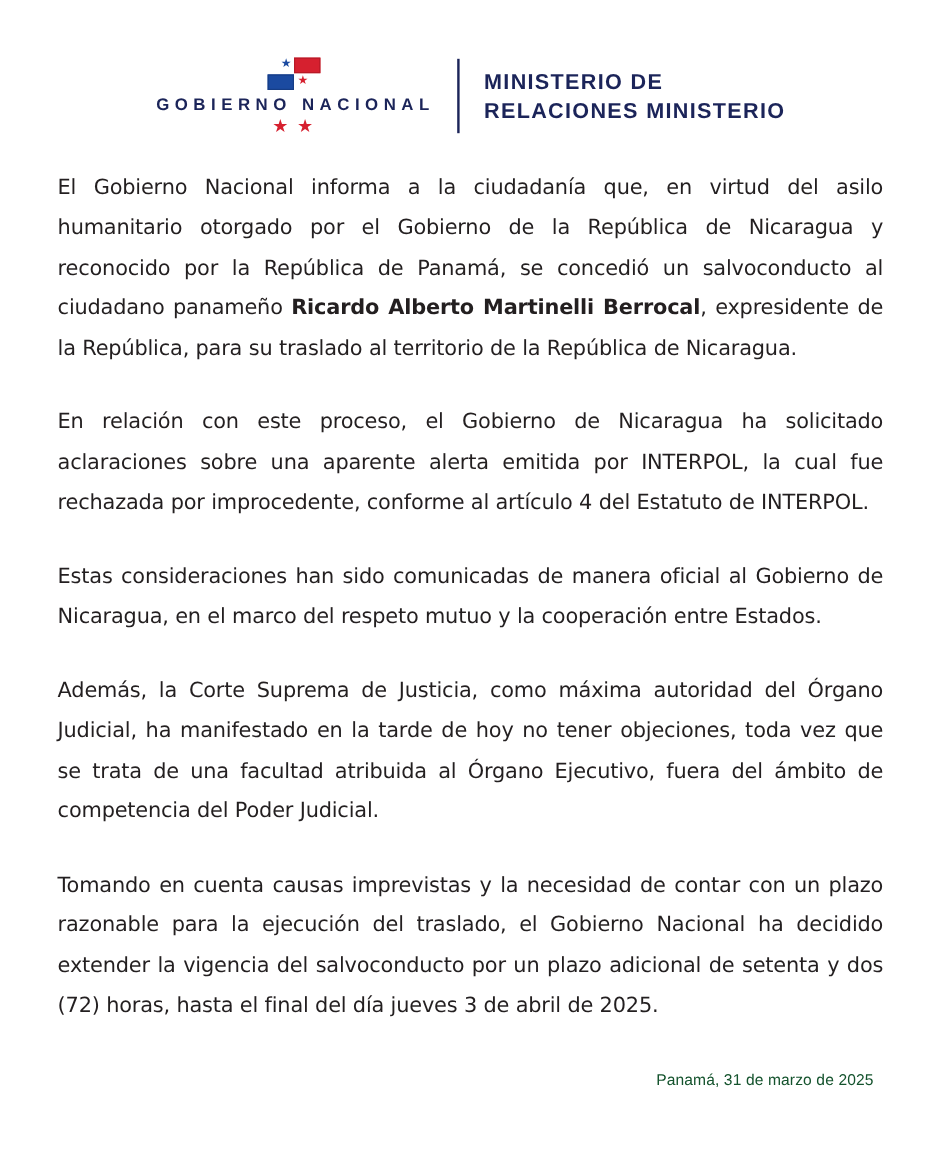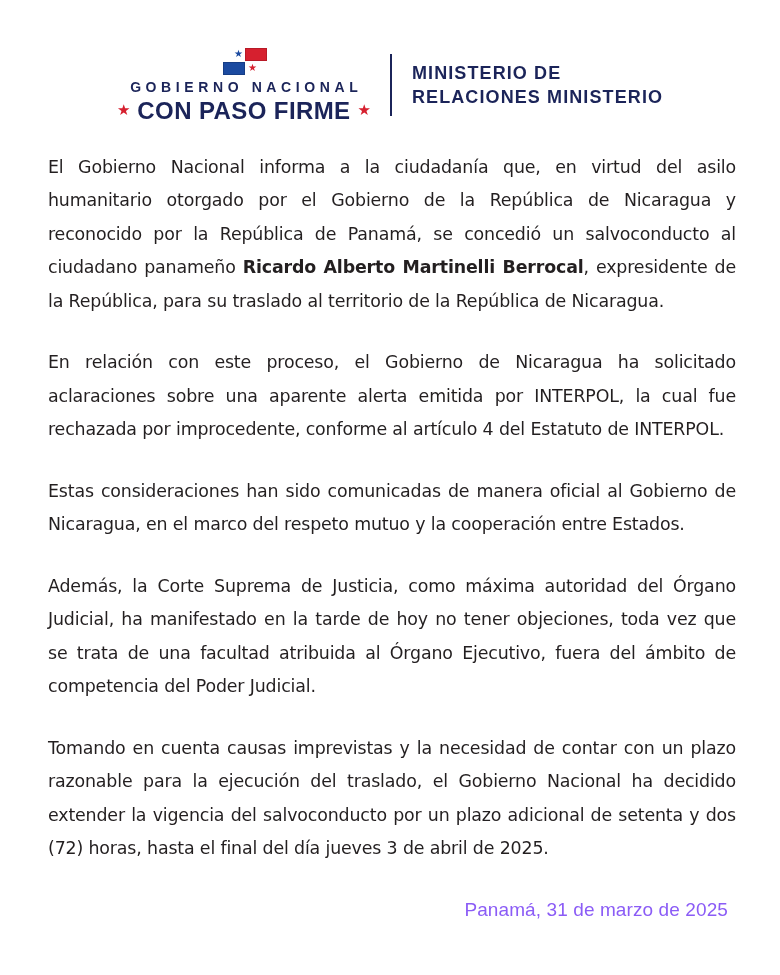--- a/index.html
+++ b/index.html
@@ -157,23 +157,23 @@
     text-align: justify;
     text-justify: inter-word;
     margin: 0 0 28px 0;
     letter-spacing: -0.15px;
   }
   .para:last-of-type { margin-bottom: 0; }
   .para b { font-weight: 700; }
 
   .signoff {
     font-family: "Liberation Sans", "DejaVu Sans", sans-serif;
-    font-size: 19px;
+    font-size: 13px;
     line-height: 28px;
-    color: #8b5cf6;
+    color: #14532d;
     text-align: right;
     margin: 30px 0 10px 0;
     padding-right: 8px;
     letter-spacing: 0.1px;
   }
 </style>
 </head>
 <body>
 
 <div class="page">
@@ -188,21 +188,20 @@
         <span class="q q-bl"></span>
         <span class="q q-br"></span>
         <span class="star star-blue">★</span>
         <span class="star star-red">★</span>
       </div>
 
       <div class="gob-line">GOBIERNO NACIONAL</div>
 
       <div class="slogan-line">
         <span class="slogan-star">★</span>
-        <span class="slogan-text">CON PASO FIRME</span>
         <span class="slogan-star">★</span>
       </div>
 
     </div>
 
     <div class="rule"></div>
 
     <div class="ministry-block">
       <div>MINISTERIO DE</div>
       <div>RELACIONES MINISTERIO</div>

